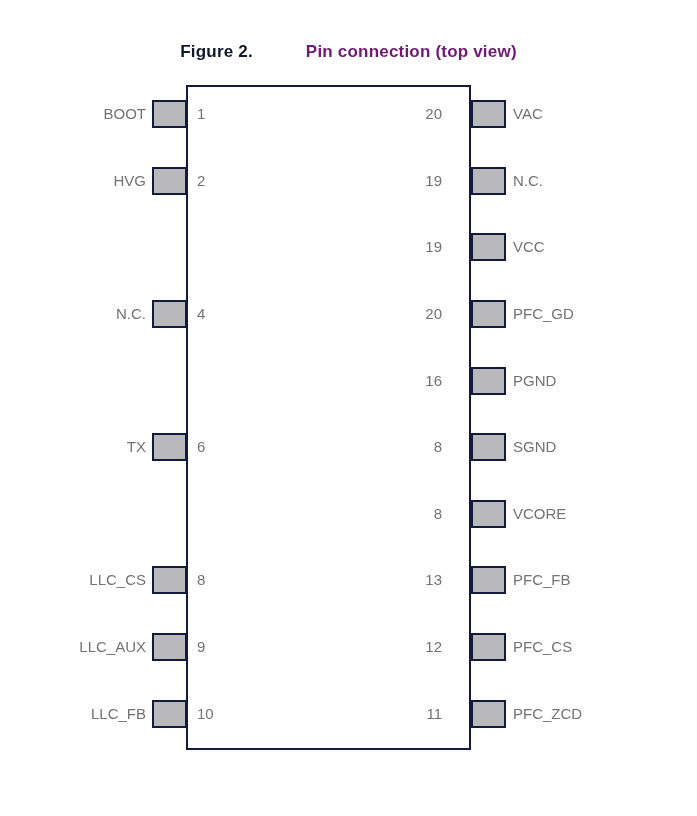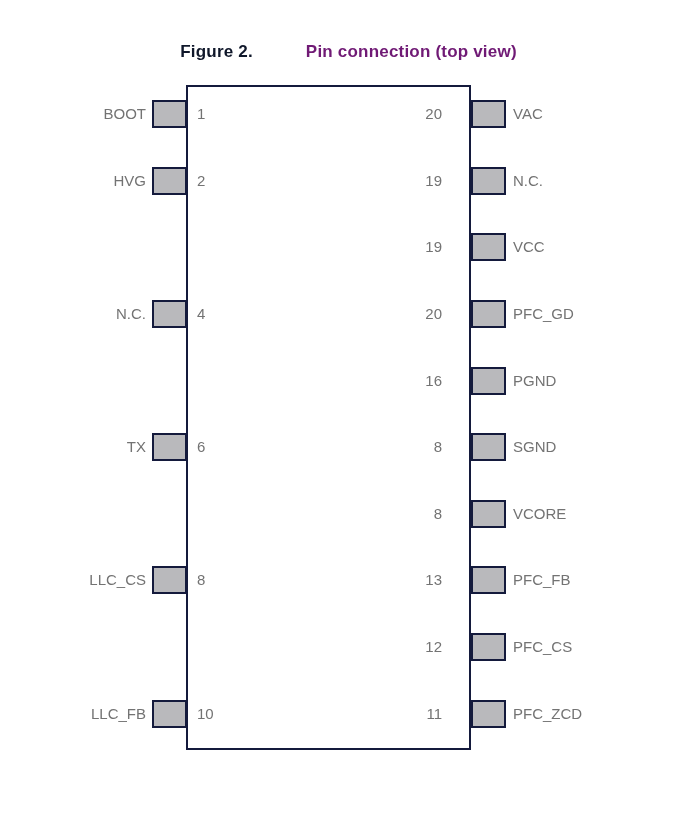--- a/index.html
+++ b/index.html
@@ -117,20 +117,25 @@
   <div class="pin-row left" style="top:432px">
     <span class="pin-label">TX</span>
     <span class="pin-pad"></span>
     <span class="pin-number">6</span>
   </div>
   <div class="pin-row left" style="top:565px">
     <span class="pin-label">LLC_CS</span>
     <span class="pin-pad"></span>
     <span class="pin-number">8</span>
   </div>
+  <div class="pin-row left" style="top:632px">
+    <span class="pin-label">LLC_AUX</span>
+    <span class="pin-pad"></span>
+    <span class="pin-number">9</span>
+  </div>
   <div class="pin-row left" style="top:699px">
     <span class="pin-label">LLC_FB</span>
     <span class="pin-pad"></span>
     <span class="pin-number">10</span>
   </div>
 
   <div class="pin-row right" style="top:99px">
     <span class="pin-number">20</span>
     <span class="pin-pad"></span>
     <span class="pin-label">VAC</span>

